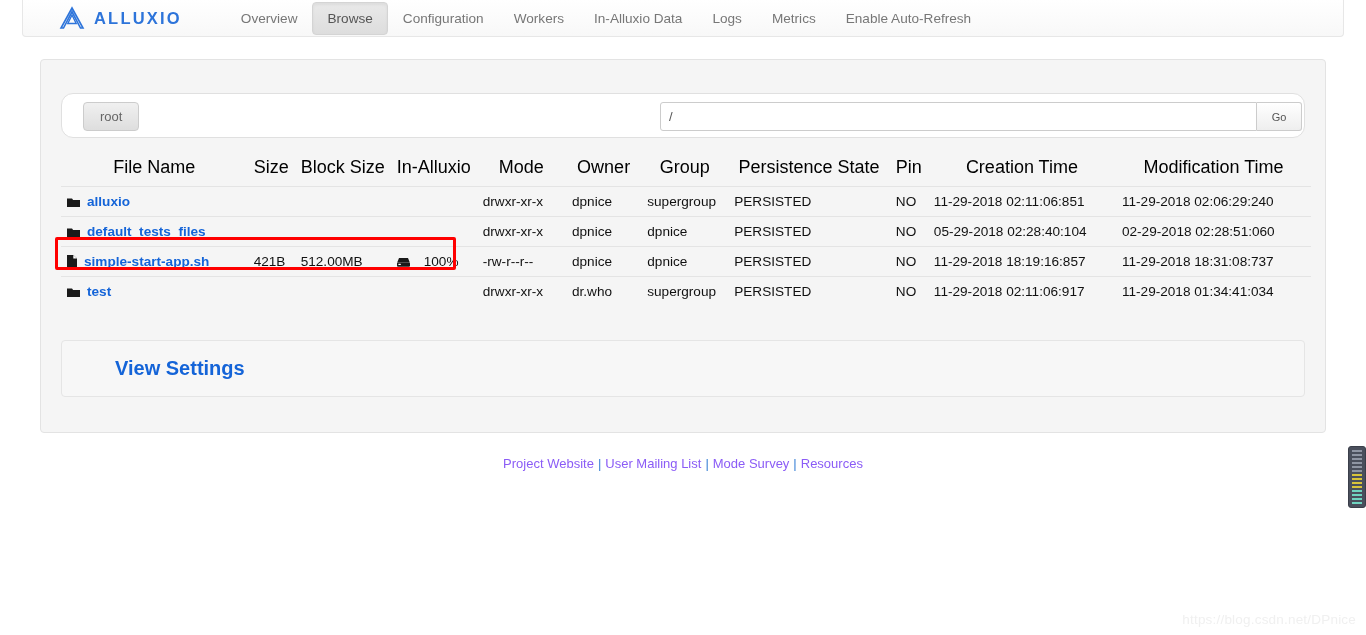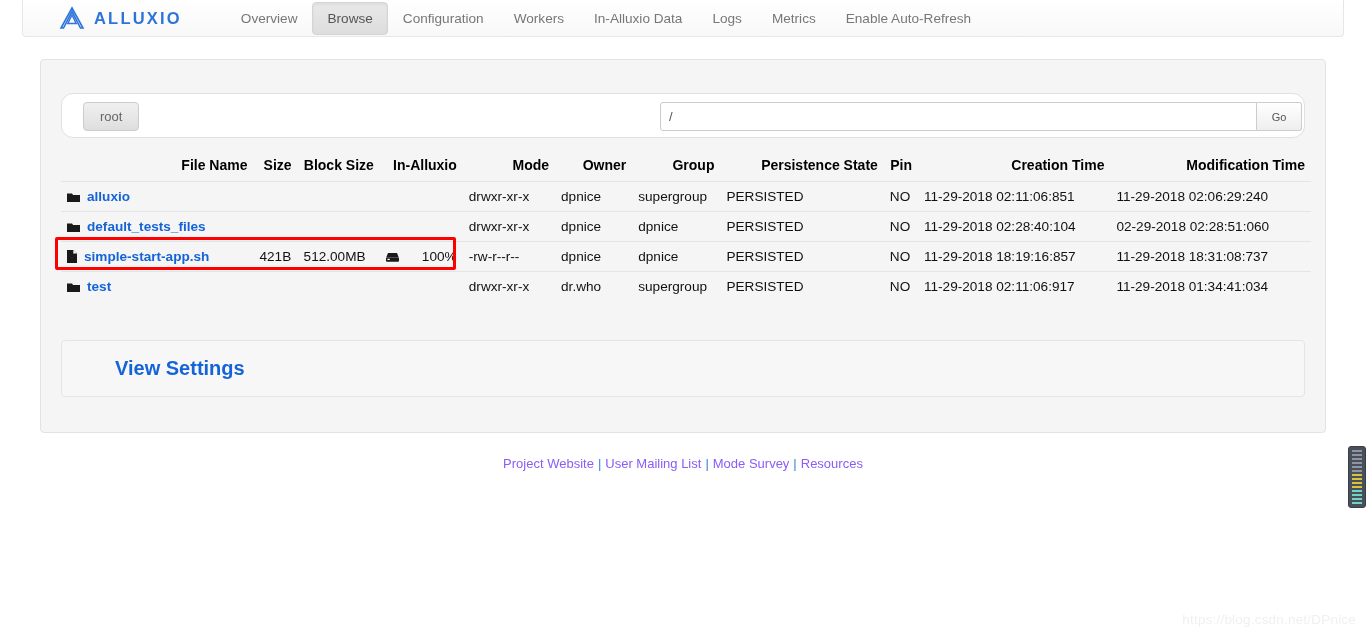--- a/index.html
+++ b/index.html
@@ -139,43 +139,43 @@
     top: 93px;
     width: 1250px;
   }
   table.files {
     border-collapse: collapse;
     width: 1250px;
     font-size: 13.5px;
     color: #111111;
   }
   table.files th {
-    text-align: right;
-    font-weight: bold;
+    text-align: center;
+    font-weight: normal;
     padding: 4px 6px 8px 6px;
     white-space: nowrap;
     color: #000000;
-    font-size: 14px;
+    font-size: 18px;
   }
   table.files td {
     padding: 7px 6px;
     border-top: 1px solid #e4e4e4;
     white-space: nowrap;
     color: #111111;
     font-size: 13.6px;
   }
   .fname {
     color: #1464d8;
     font-weight: bold;
     text-decoration: none;
     cursor: pointer;
   }
   .icon-cell { display: inline-flex; align-items: center; gap: 7px; }
   .folder-ico, .file-ico, .hdd-ico { display: inline-block; vertical-align: -2px; }
-  .pct { display: inline-flex; align-items: center; gap: 23px; font-weight: normal; }
+  .pct { display: inline-flex; align-items: center; gap: 14px; font-weight: normal; }
 
   col.c-name  { width: 192px; }
   col.c-size  { width: 44px; }
   col.c-block { width: 82px; }
   col.c-inalx { width: 75px; }
   col.c-mode  { width: 92px; }
   col.c-owner { width: 77px; }
   col.c-group { width: 88px; }
   col.c-pers  { width: 163px; }
   col.c-pin   { width: 34px; }
@@ -358,21 +358,21 @@
             </span>
           </td>
           <td></td>
           <td></td>
           <td></td>
           <td>drwxr-xr-x</td>
           <td>dpnice</td>
           <td>dpnice</td>
           <td>PERSISTED</td>
           <td>NO</td>
-          <td>11-29-2018 02:28:40:104</td>
+          <td>05-29-2018 02:28:40:104</td>
           <td>02-29-2018 02:28:51:060</td>
         </tr>
 
         <tr>
           <td>
             <span class="icon-cell">
               <span>
                 <svg class="file-ico" width="10" height="13" viewBox="0 0 10 13">
                     <path d="M0 0h6.3L10 3.6V13H0z" fill="#1a1a1a"></path>
                     <path d="M6.3 0 L10 3.6 H6.3z" fill="#ffffff"></path>

